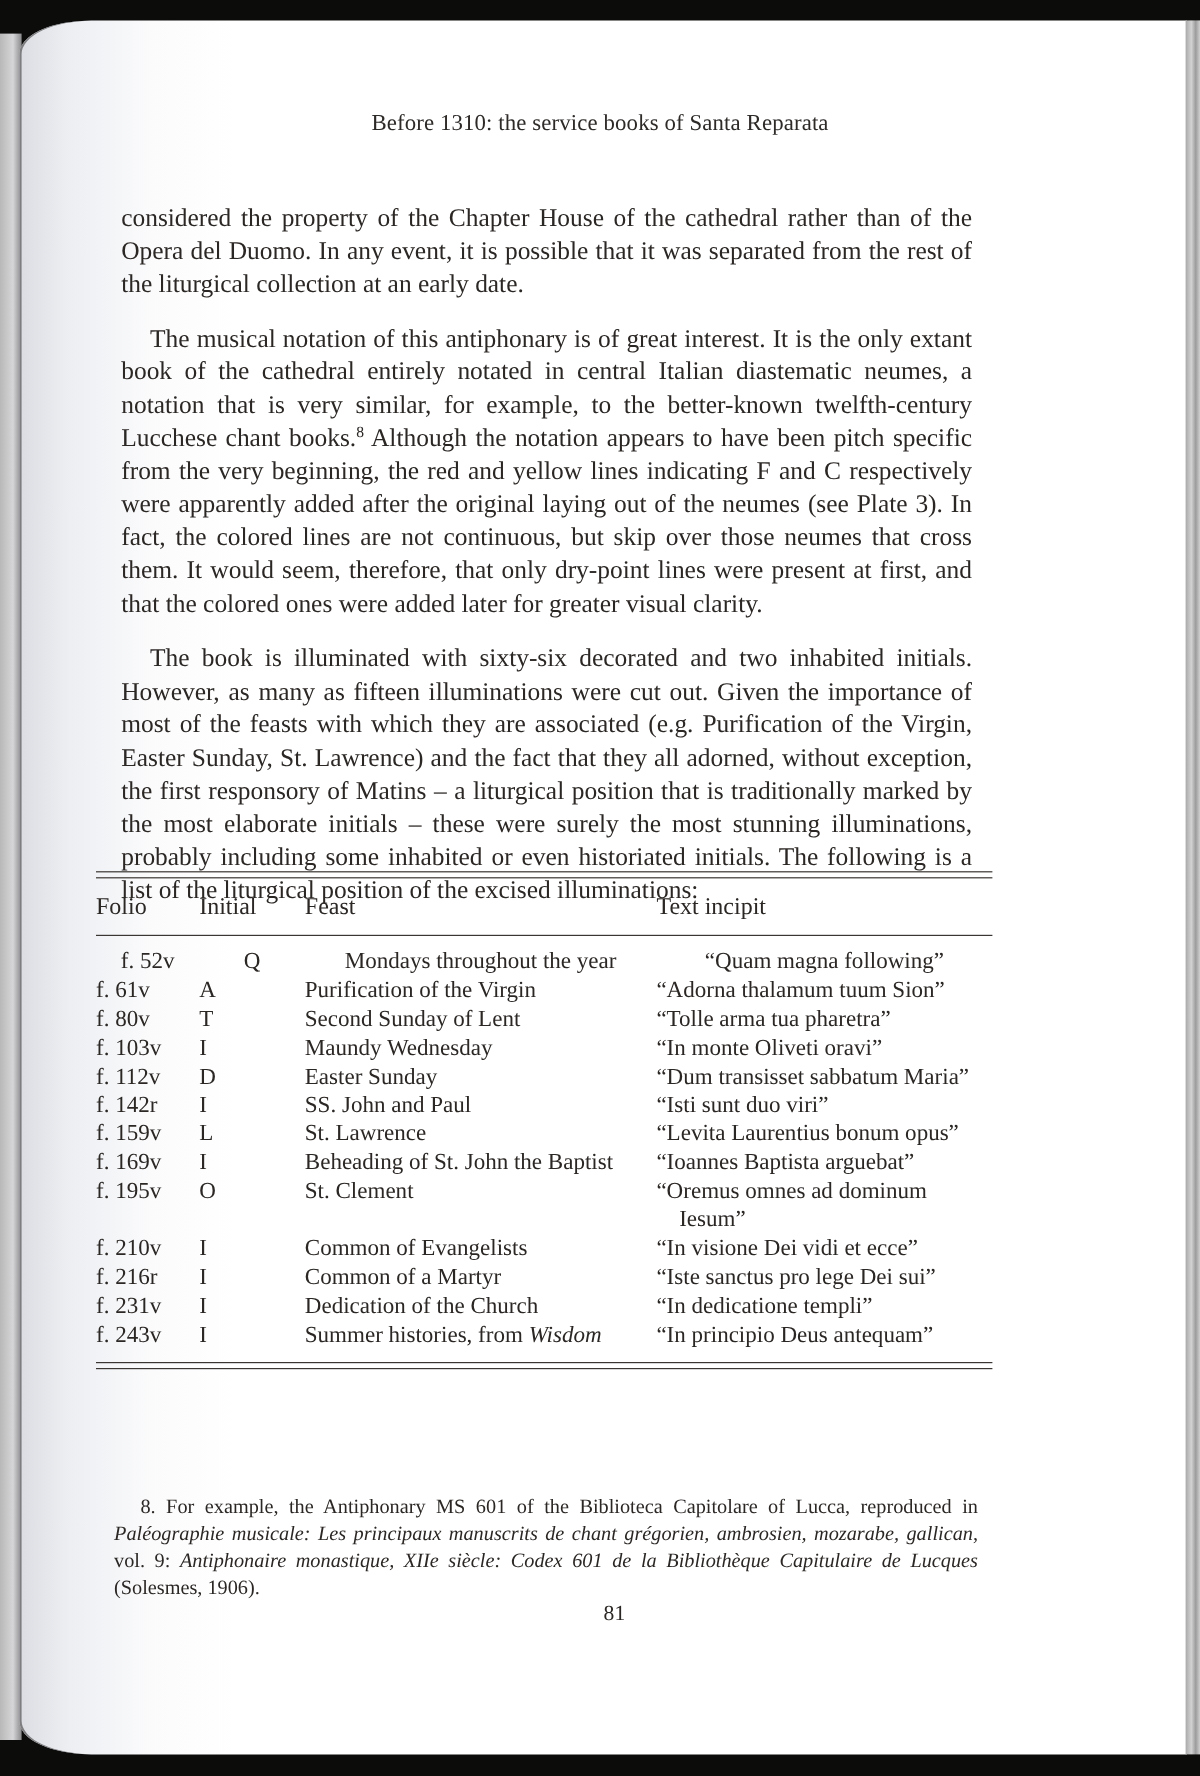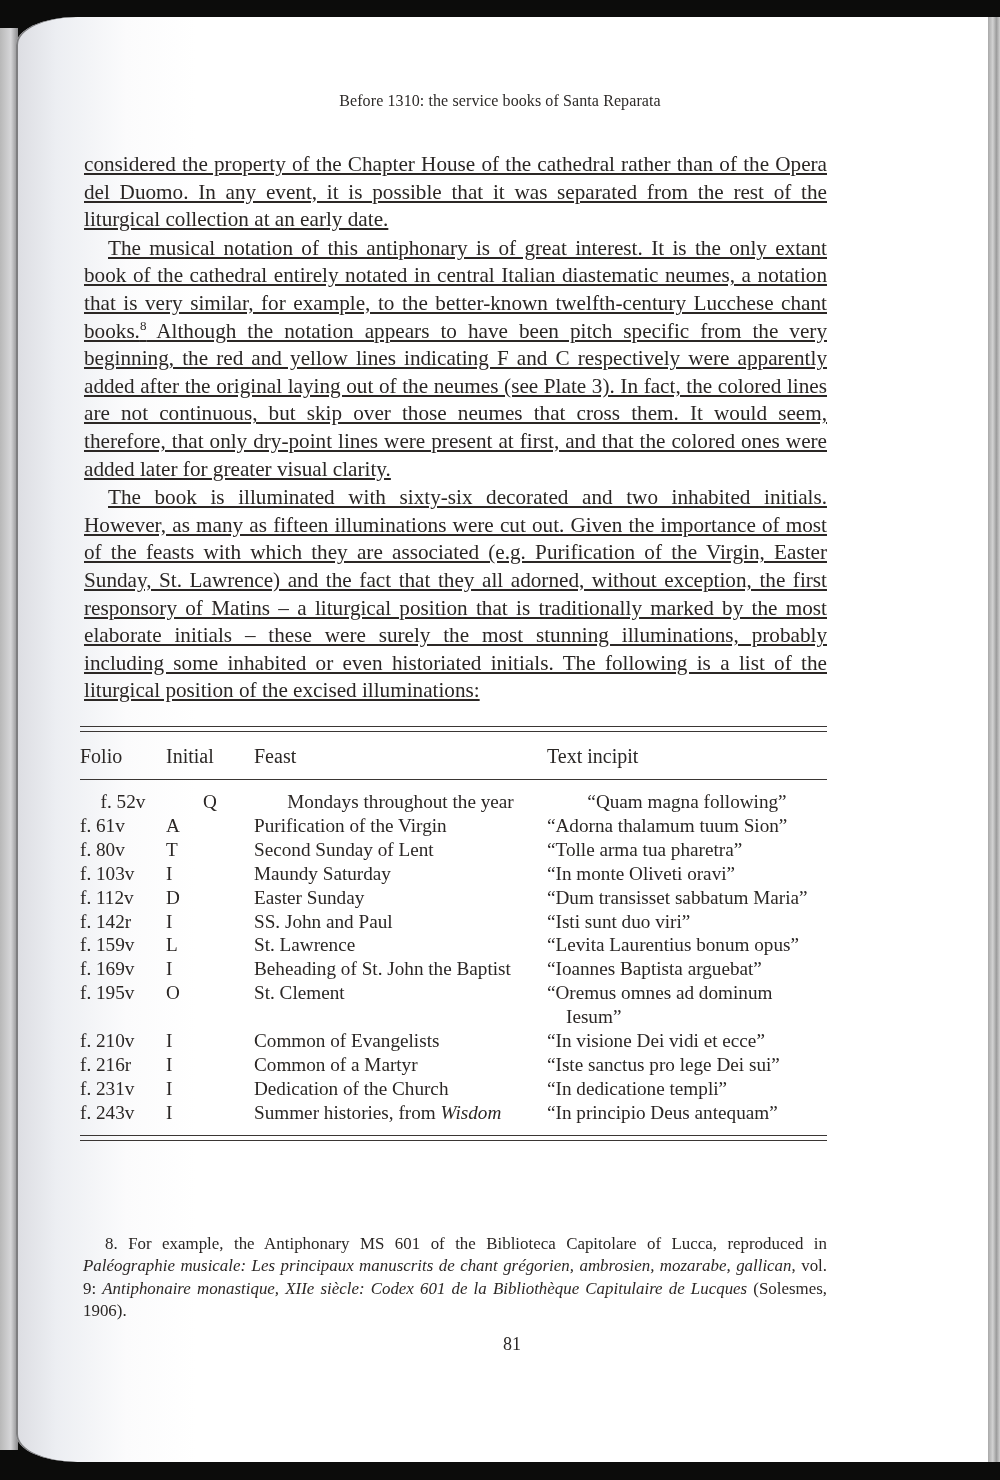--- a/index.html
+++ b/index.html
@@ -20,27 +20,27 @@
     border-top-left-radius: 60px 28px;
     border-bottom-left-radius: 60px 28px;
     box-shadow: inset 2px 0 0 #7e7e80;
   }
   .right-edge {
     position: absolute; right: 0; top: 17px; width: 12px; height: 1445px;
     background: linear-gradient(to right, #a9a9a9, #d2d2d2 40%, #9c9c9c 70%, #cfcfcf);
   }
   .running-head {
     position: absolute; left: 0; width: 1000px; top: 92px; text-align: center;
-    font-size: 16px; letter-spacing: 0.1px; color: #2d2a28;
+    font-size: 19px; letter-spacing: 0.1px; color: #2d2a28;
   }
   .body-text {
     position: absolute; left: 83px; width: 745px; top: 150px;
     font-size: 21.2px; line-height: 27.6px; text-align: justify; color: #2b2725;
   }
-  .body-text p { margin: 1px; text-decoration: underline; }
+  .body-text p { margin: 18px; }
   .body-text p.indent { text-indent: 24px; }
   .body-text sup { font-size: 13px; line-height: 0; vertical-align: 8px; }
 
   .table-wrap {
     position: absolute; left: 80px; width: 747px; top: 726px;
   }
   .rule-double { border-top: 1.5px solid #3a3634; height: 4px; border-bottom: 1.5px solid #3a3634; }
   .rule-single { border-top: 1.5px solid #3a3634; }
   table { border-collapse: collapse; width: 100%; font-size: 19.2px; color: #2b2725; }
   th { font-weight: normal; text-align: left; padding: 13px 0 11px 0; font-size: 20px; }
@@ -51,21 +51,21 @@
   .c-incipit { }
   .incipit-cont { padding-left: 19px; display: block; }
   tbody tr:first-child td { padding-top: 10px; text-align: center; }
   tbody tr:last-child td { padding-bottom: 4px; }
   .lower-rule { margin-top: 6px; }
 
   .footnote {
     position: absolute; left: 83px; width: 744px; top: 1233px;
     font-size: 16.9px; line-height: 22.4px; text-align: justify; color: #2b2725;
   }
-  .footnote p { margin: 0; text-indent: 22px; }
+  .footnote p { margin: 12px; text-indent: 22px; }
   .footnote em { font-style: italic; }
   .folio-num {
     position: absolute; left: 12px; width: 1000px; top: 1334px; text-align: center;
     font-size: 18px; color: #2b2725;
   }
 </style>
 </head>
 <body>
 
 <div class="left-pages"></div>
@@ -111,21 +111,21 @@
         </tr>
       <tr>
           <td>f. 80v</td>
           <td>T</td>
           <td>Second Sunday of Lent</td>
           <td>“Tolle arma tua pharetra”</td>
         </tr>
       <tr>
           <td>f. 103v</td>
           <td>I</td>
-          <td>Maundy Saturday</td>
+          <td>Maundy Wednesday</td>
           <td>“In monte Oliveti oravi”</td>
         </tr>
       <tr>
           <td>f. 112v</td>
           <td>D</td>
           <td>Easter Sunday</td>
           <td>“Dum transisset sabbatum Maria”</td>
         </tr>
       <tr>
           <td>f. 142r</td>

